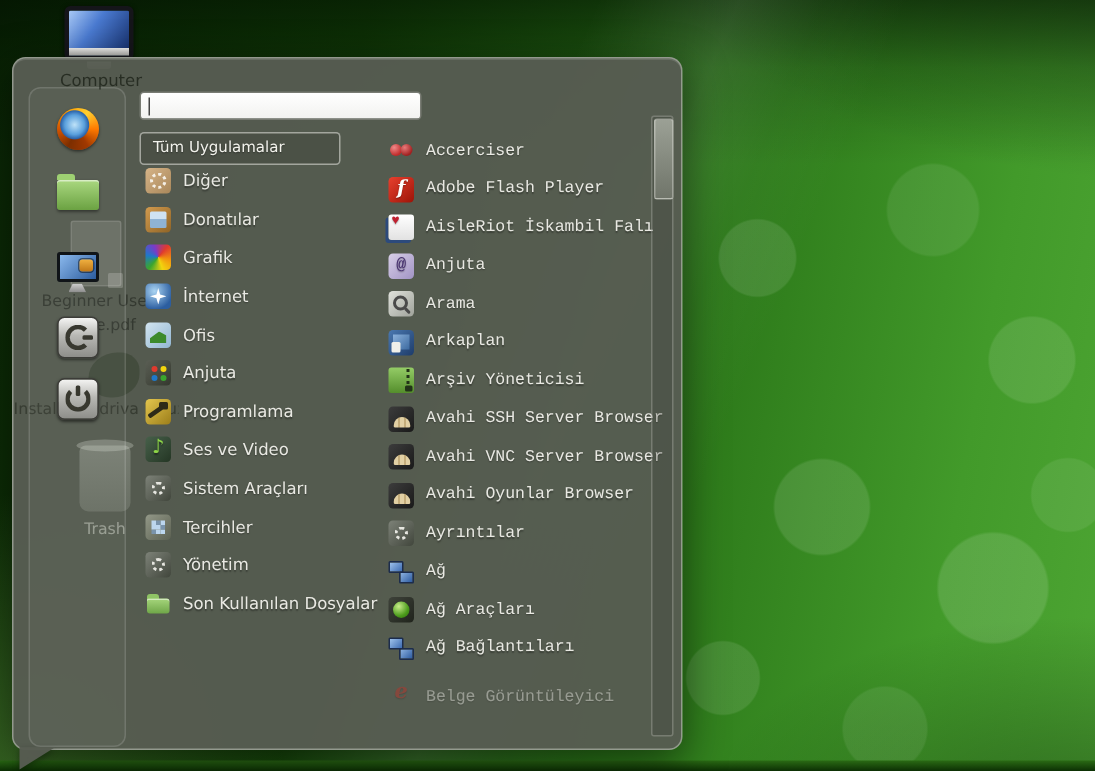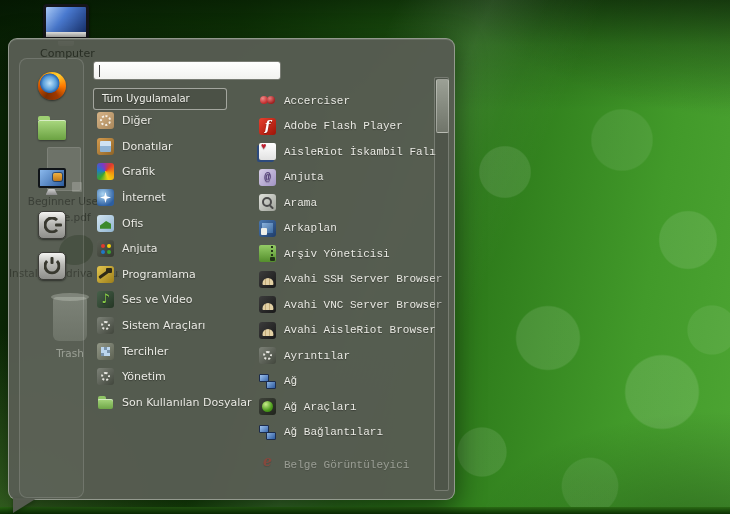--- a/index.html
+++ b/index.html
@@ -418,21 +418,21 @@
       <div class="row">
         <span class="mi ic-avahi"></span>
         <span class="lbl">Avahi SSH Server Browser</span>
       </div>
       <div class="row">
         <span class="mi ic-avahi"></span>
         <span class="lbl">Avahi VNC Server Browser</span>
       </div>
       <div class="row">
         <span class="mi ic-avahi"></span>
-        <span class="lbl">Avahi AisleRiot Browser</span>
+        <span class="lbl">Avahi Oyunlar Browser</span>
       </div>
       <div class="row">
         <span class="mi ic-details"></span>
         <span class="lbl">Ayrıntılar</span>
       </div>
       <div class="row">
         <span class="mi ic-network"></span>
         <span class="lbl">Ağ</span>
       </div>
       <div class="row">

